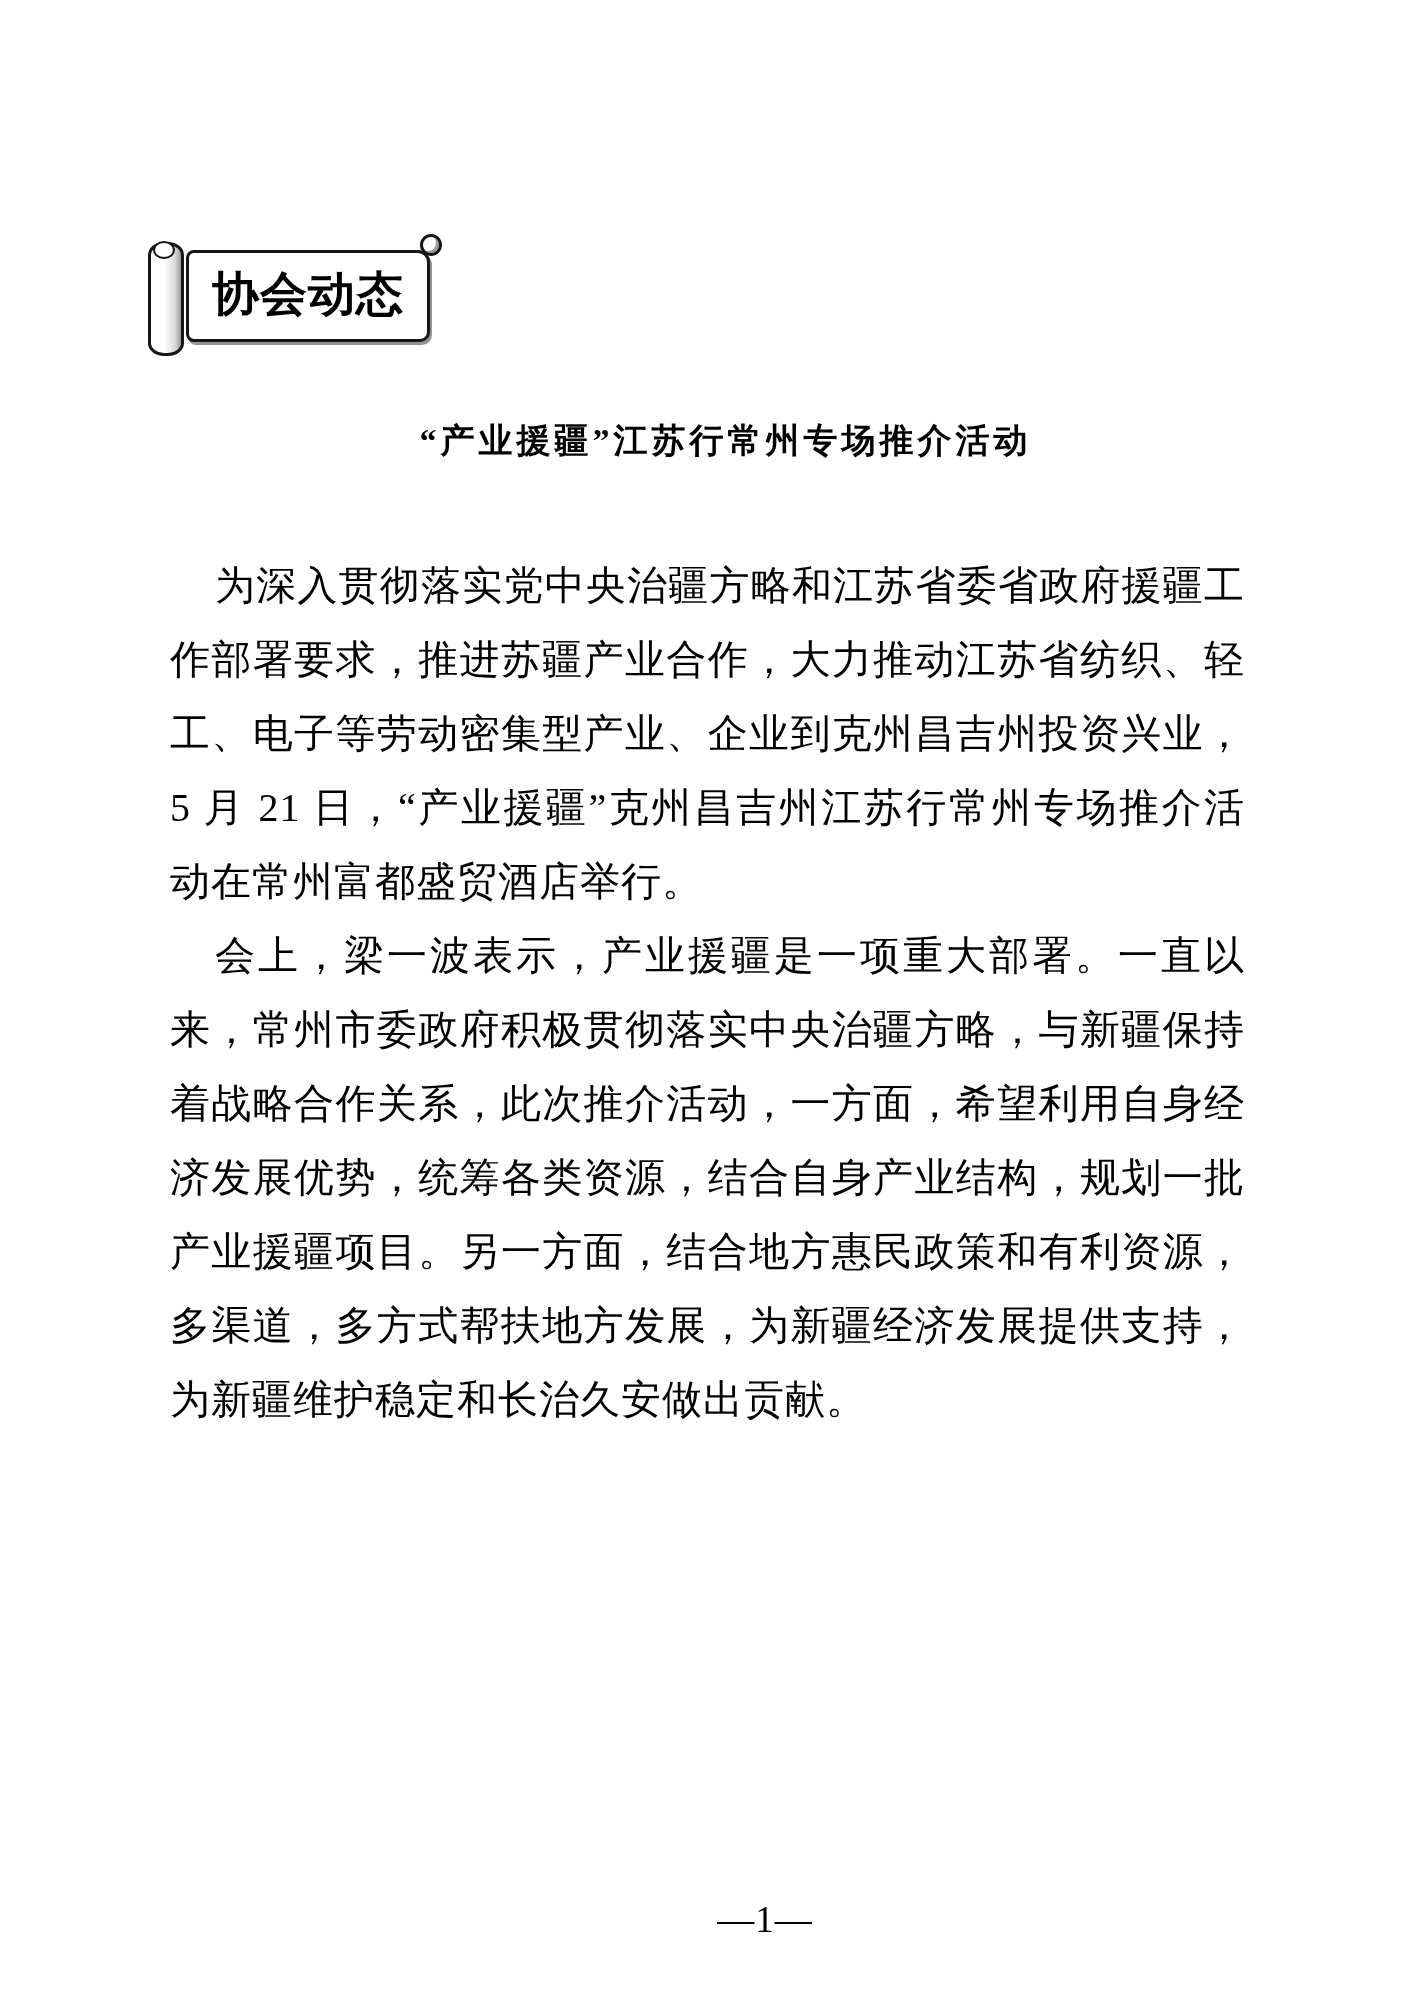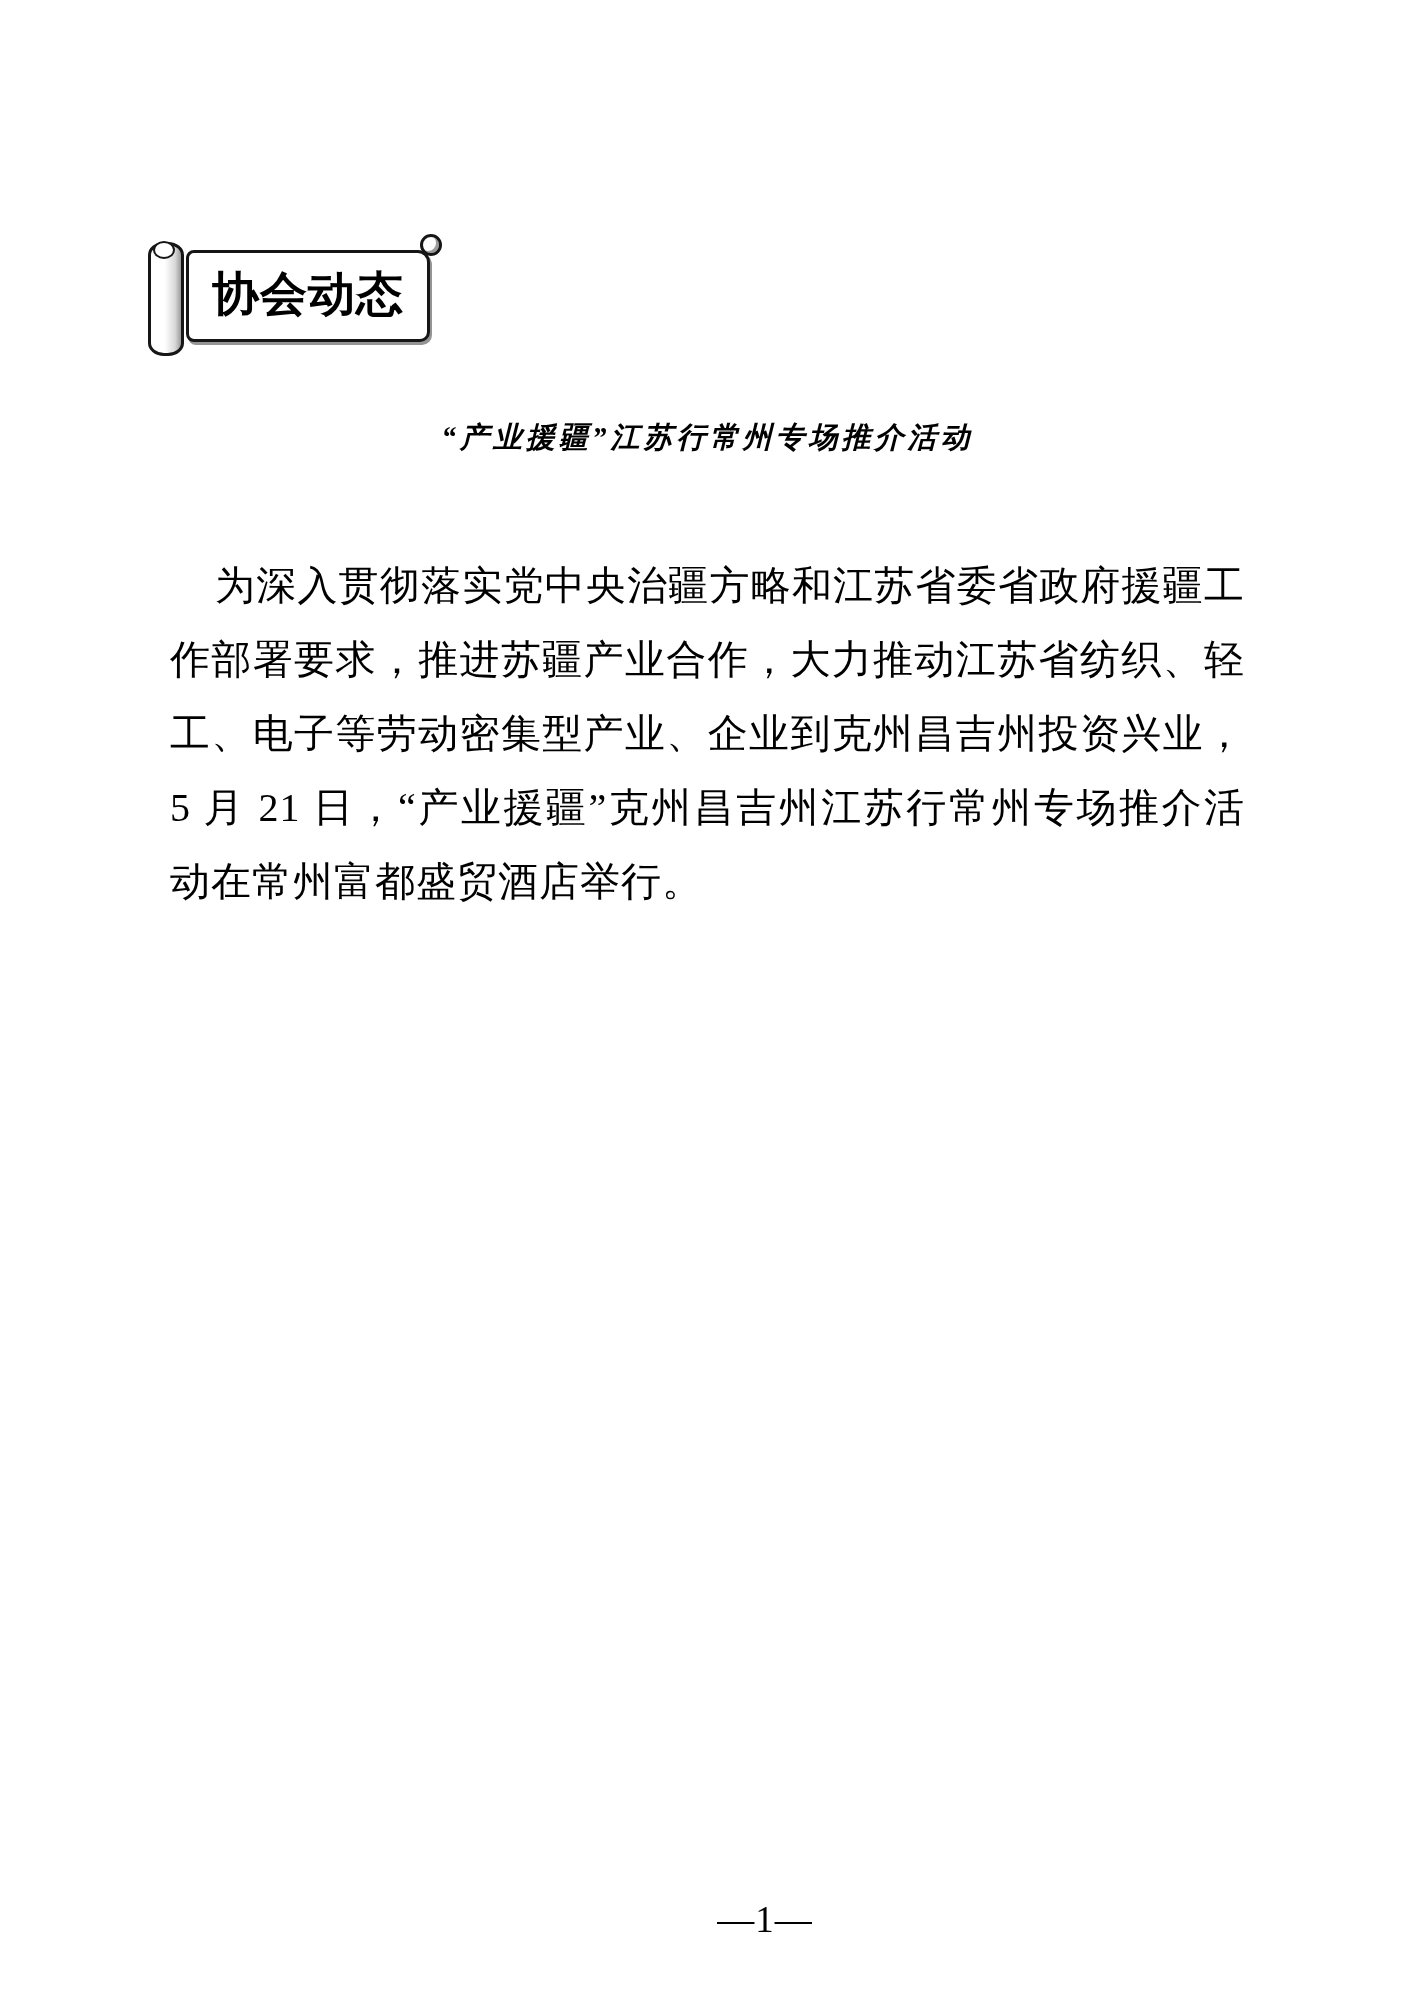--- a/index.html
+++ b/index.html
@@ -40,23 +40,23 @@
     background:#fff; border:2.5px solid #161616; border-radius:50%;
   }
   .banner-label {
     font-family:"Liberation Sans","DejaVu Sans",sans-serif;
     font-weight:bold; font-size:47px; letter-spacing:1px; color:#000;
     transform:translateY(-2px);
   }
 
   
   .doc-title {
-    position:absolute; left:170px; top:418px; width:1075px;
+    position:absolute; left:188px; top:418px; width:1075px;
     text-align:center;
-    font-size:29px; font-style:italic; font-weight:bold;
+    font-size:34px; font-weight:bold;
     letter-spacing:4px; color:#000;
     white-space:nowrap;
   }
 
   
   .doc-body {
     position:absolute; left:170px; top:549px; width:1075px;
   }
   .doc-body p {
     font-size:40px;
@@ -86,17 +86,18 @@
     <div class="banner-body">
       <span class="banner-label">协会动态</span>
     </div>
     <div class="banner-roll"></div>
   </div>
 
   <div class="doc-title">“产业援疆”江苏行常州专场推介活动</div>
 
   <div class="doc-body">
     <p>为深入贯彻落实党中央治疆方略和江苏省委省政府援疆工作部署要求，推进苏疆产业合作，大力推动江苏省纺织、轻工、电子等劳动密集型产业、企业到克州昌吉州投资兴业，5 月 21 日，“产业援疆”克州昌吉州江苏行常州专场推介活动在常州富都盛贸酒店举行。</p>
+    <p>会上，梁一波表示，产业援疆是一项重大部署。一直以来，常州市委政府积极贯彻落实中央治疆方略，与新疆保持着战略合作关系，此次推介活动，一方面，希望利用自身经济发展优势，统筹各类资源，结合自身产业结构，规划一批产业援疆项目。另一方面，结合地方惠民政策和有利资源，多渠道，多方式帮扶地方发展，为新疆经济发展提供支持，为新疆维护稳定和长治久安做出贡献。</p>
   </div>
 
   <div class="page-number">—1—</div>
 
 </div>
 
 </body></html>

